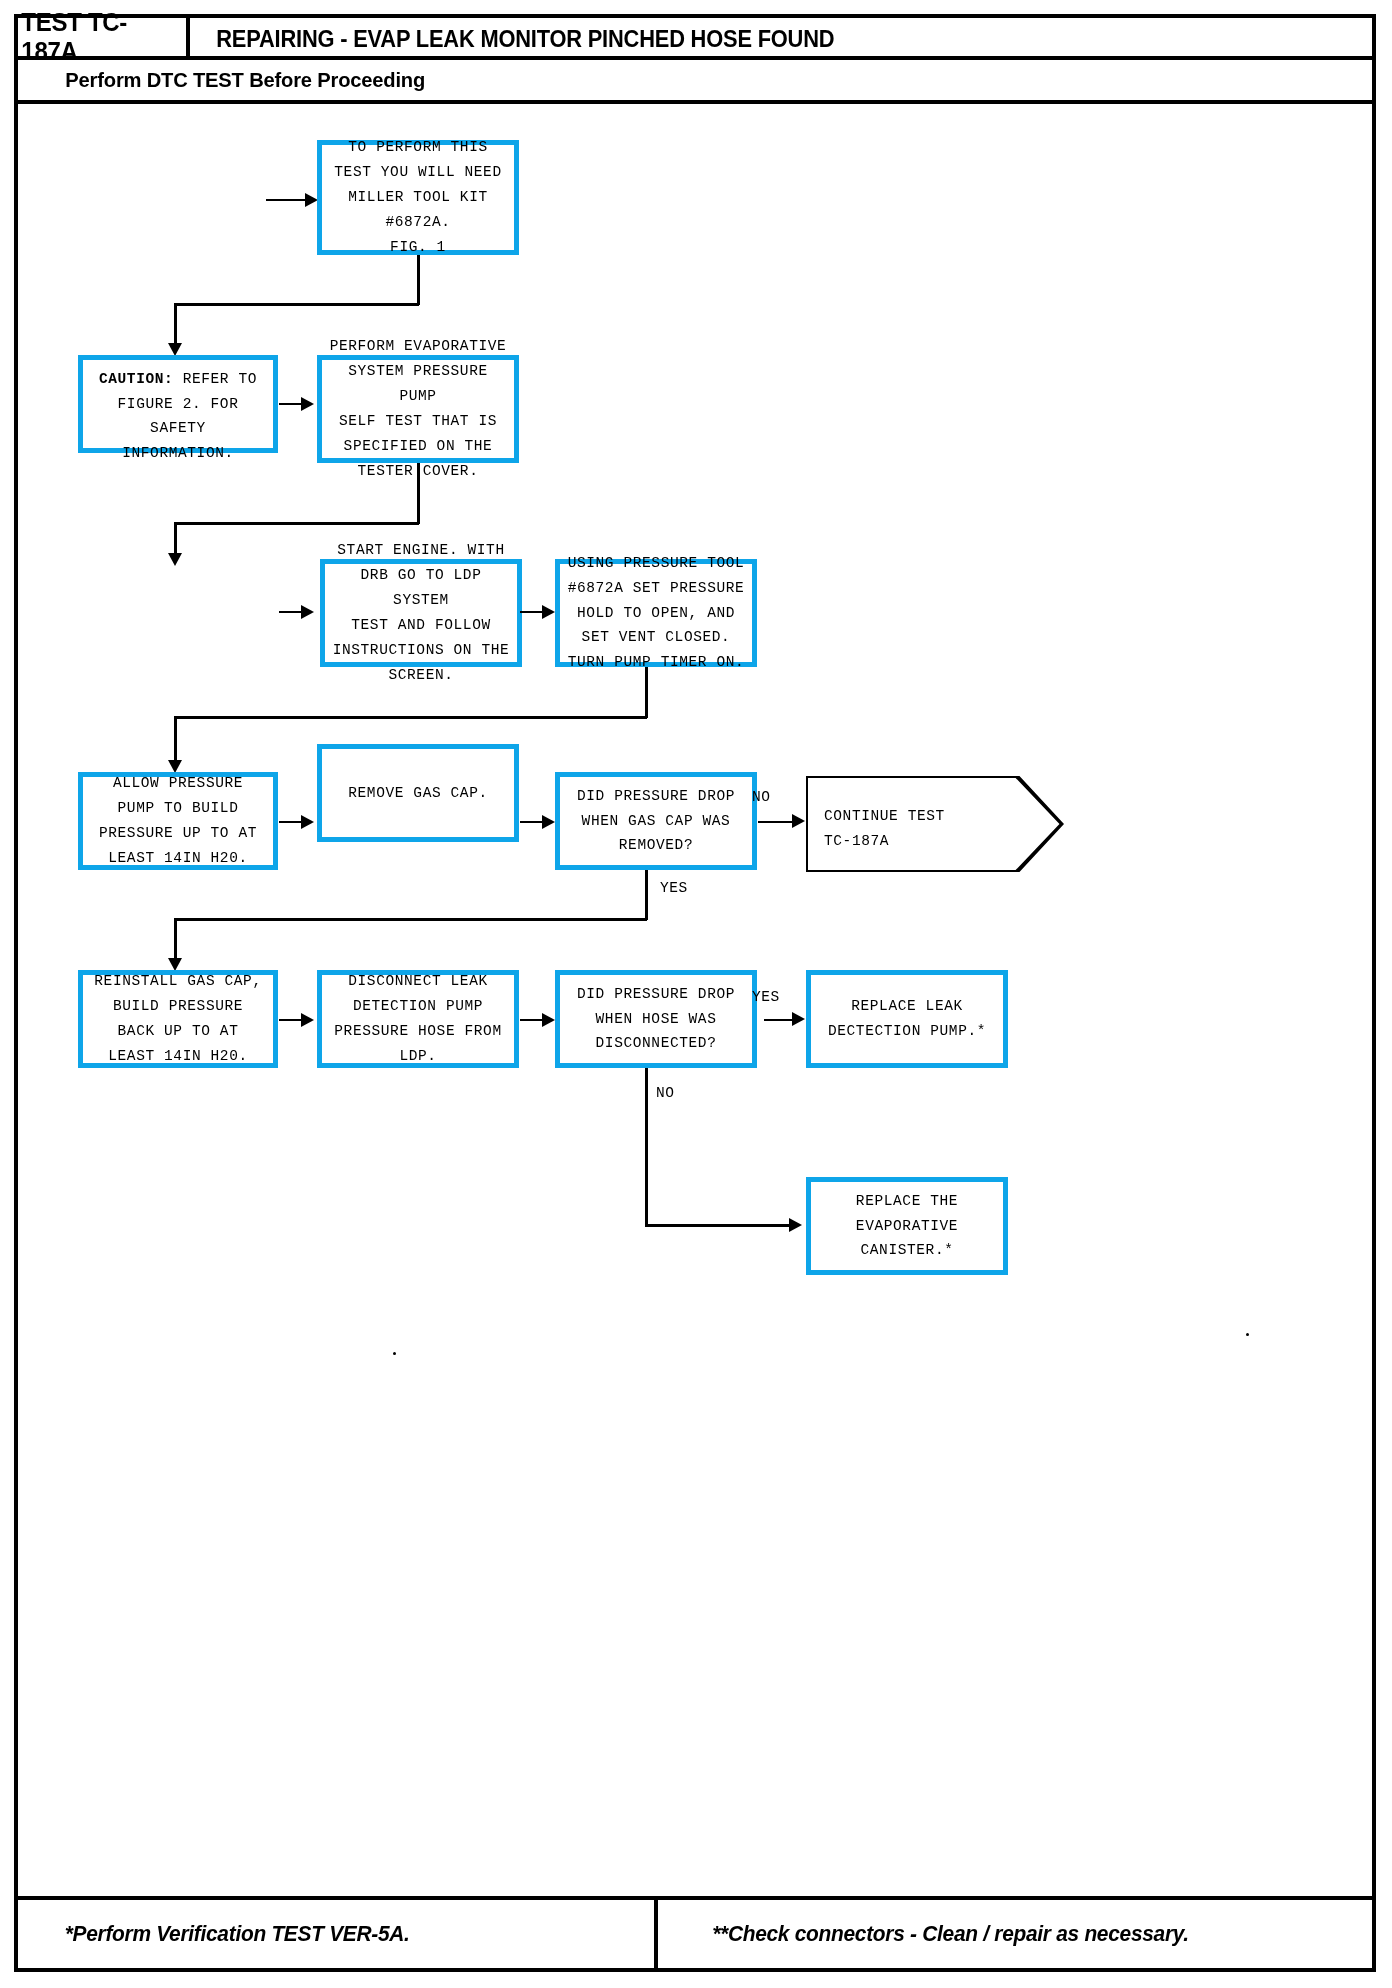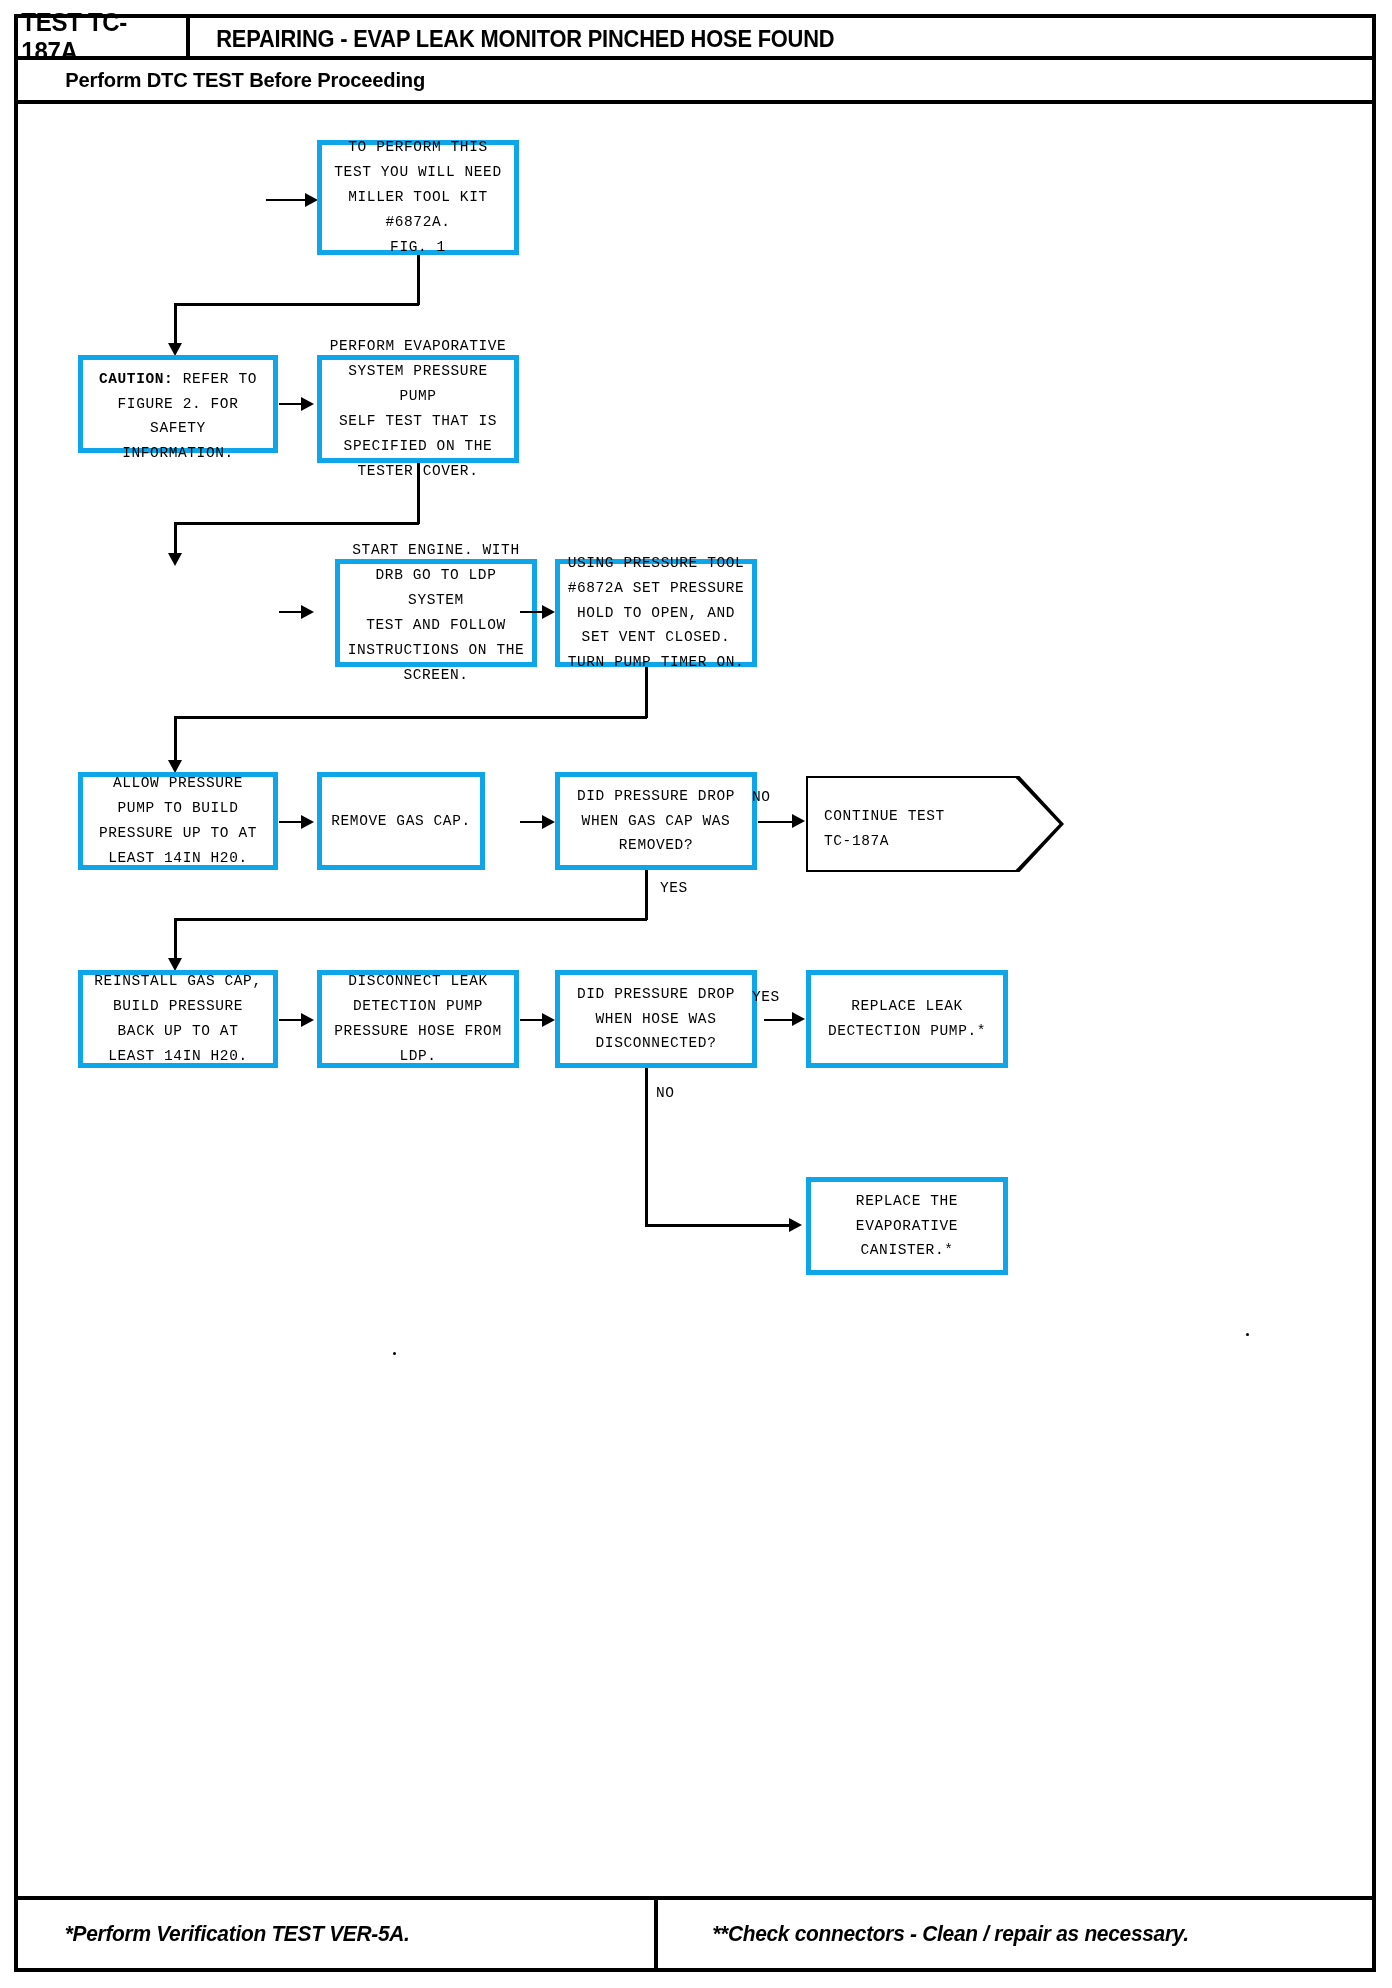--- a/index.html
+++ b/index.html
@@ -236,21 +236,21 @@
 
   <div class="ln lv" style="left:417px; top:463px; width:2.5px; height:61px;"></div>
   <div class="ln lh" style="left:174px; top:522px; width:245px; height:2.5px;"></div>
   <div class="ln lv" style="left:174px; top:522px; width:2.5px; height:33px;"></div>
   <div class="arrowhead ah-down" style="left:168px; top:553px;"></div>
 
 
   <div class="ln lh" style="left:279px; top:611px; width:26px; height:1.6px;"></div>
   <div class="arrowhead ah-right" style="left:301px; top:605px;"></div>
 
-  <div class="fbox" style="left:335px; top:559px; width:202px; height:108px;">
+  <div class="fbox" style="left:320px; top:559px; width:202px; height:108px;">
     <div class="txt">START ENGINE. WITH
 DRB GO TO LDP SYSTEM
 TEST AND FOLLOW
 INSTRUCTIONS ON THE
 SCREEN.</div>
   </div>
 
   <div class="ln lh" style="left:520px; top:611px; width:26px; height:1.6px;"></div>
   <div class="arrowhead ah-right" style="left:542px; top:605px;"></div>
 
@@ -270,21 +270,21 @@
   <div class="fbox" style="left:78px; top:772px; width:200px; height:98px;">
     <div class="txt">ALLOW PRESSURE
 PUMP TO BUILD
 PRESSURE UP TO AT
 LEAST 14IN H20.</div>
   </div>
 
   <div class="ln lh" style="left:279px; top:821px; width:26px; height:1.6px;"></div>
   <div class="arrowhead ah-right" style="left:301px; top:815px;"></div>
 
-  <div class="fbox" style="left:317px; top:772px; width:168px; height:98px;">
+  <div class="fbox" style="left:317px; top:744px; width:202px; height:98px;">
     <div class="txt">REMOVE GAS CAP.</div>
   </div>
 
   <div class="ln lh" style="left:520px; top:821px; width:26px; height:1.6px;"></div>
   <div class="arrowhead ah-right" style="left:542px; top:815px;"></div>
 
   <div class="fbox" style="left:555px; top:772px; width:202px; height:98px;">
     <div class="txt">DID PRESSURE DROP
 WHEN GAS CAP WAS
 REMOVED?</div>

